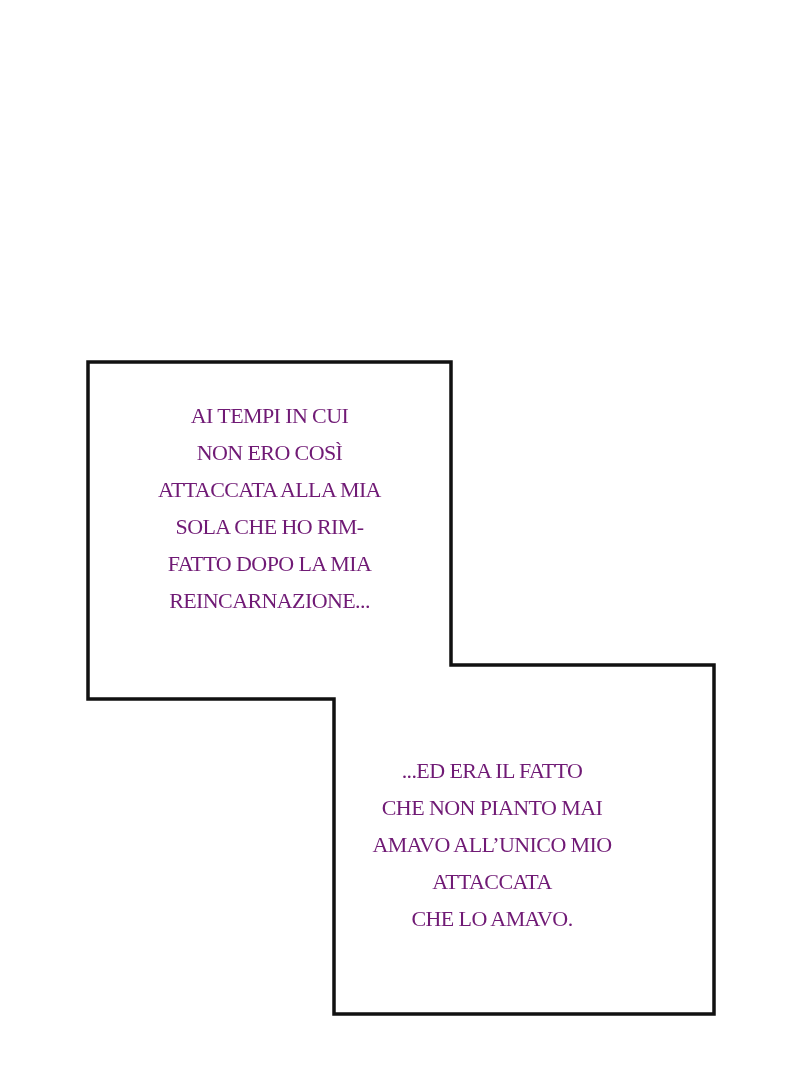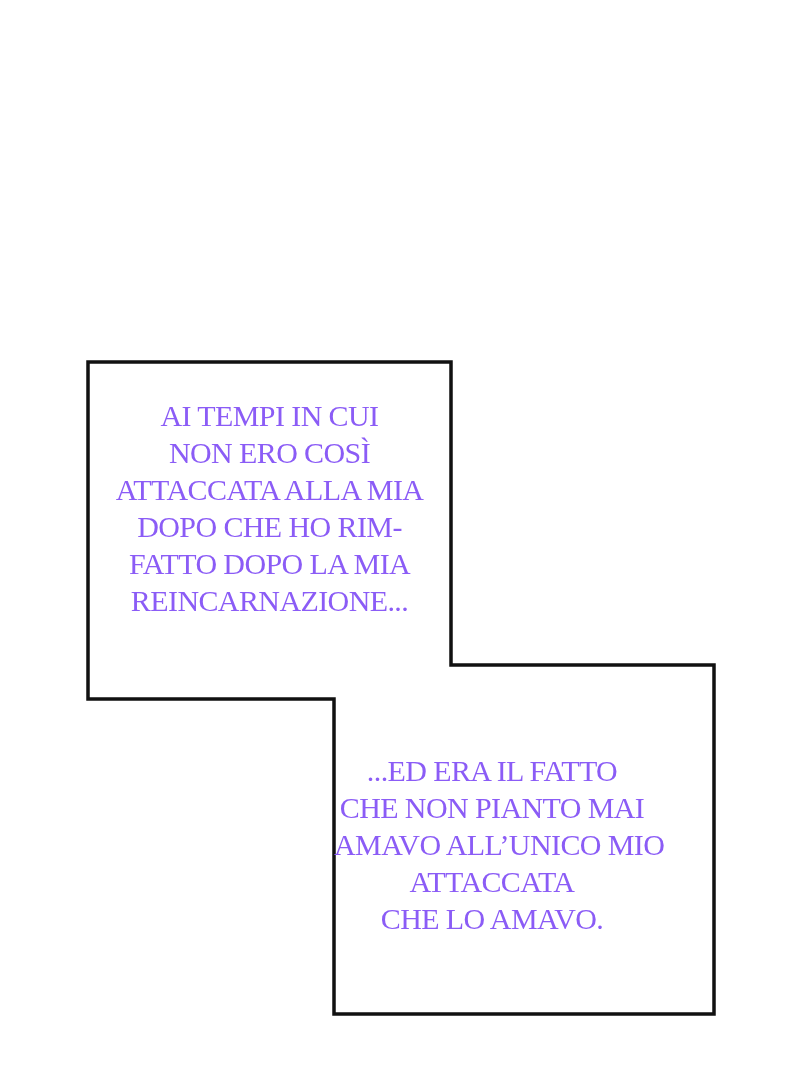--- a/index.html
+++ b/index.html
@@ -17,23 +17,23 @@
     .panel-outline {
       position: absolute;
       left: 0;
       top: 0;
       width: 800px;
       height: 1080px;
     }
     .caption {
       position: absolute;
       text-align: center;
-      color: #8b5cf6;
+      color: #701a75;
       font-family: "Liberation Serif", "DejaVu Serif", serif;
-      font-size: 30px;
+      font-size: 22px;
       line-height: 37px;
       letter-spacing: -0.6px;
       white-space: nowrap;
     }
     .caption .line {
       display: block;
     }
     #caption-1 {
       left: 88px;
       width: 363px;
@@ -49,21 +49,21 @@
 <body>
 
 <svg class="panel-outline" viewBox="0 0 800 1080" xmlns="http://www.w3.org/2000/svg">
   <polygon id="outline-poly" points="88,362 451,362 451,665 714,665 714,1014 334,1014 334,699 88,699" fill="#ffffff" stroke="#111111" stroke-width="3.5" stroke-linejoin="miter"></polygon>
 </svg>
 
 <div id="caption-1" class="caption">
   <span class="line">AI TEMPI IN CUI</span>
   <span class="line">NON ERO COSÌ</span>
   <span class="line">ATTACCATA ALLA MIA</span>
-  <span class="line">DOPO CHE HO RIM-</span>
+  <span class="line">SOLA CHE HO RIM-</span>
   <span class="line">FATTO DOPO LA MIA</span>
   <span class="line">REINCARNAZIONE...</span>
 </div>
 
 <div id="caption-2" class="caption">
   <span class="line">...ED ERA IL FATTO</span>
   <span class="line">CHE NON PIANTO MAI</span>
   <span class="line">AMAVO ALL’UNICO MIO</span>
   <span class="line">ATTACCATA</span>
   <span class="line">CHE LO AMAVO.</span>

